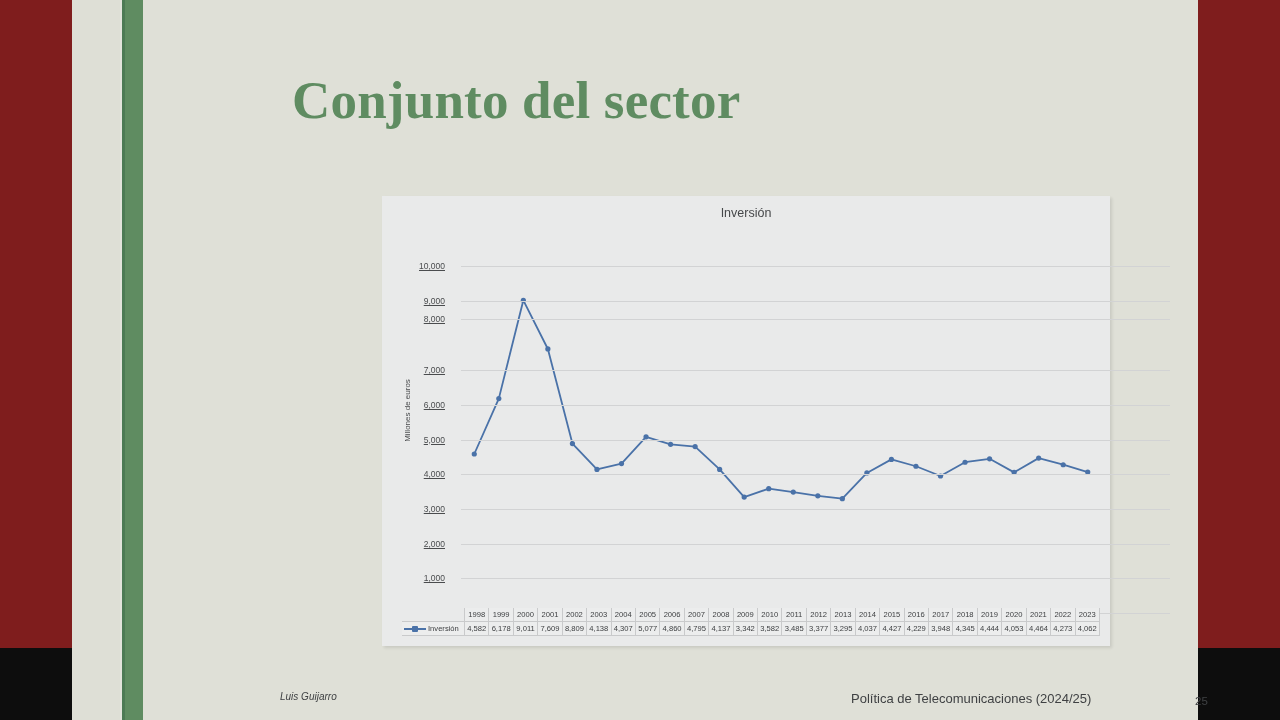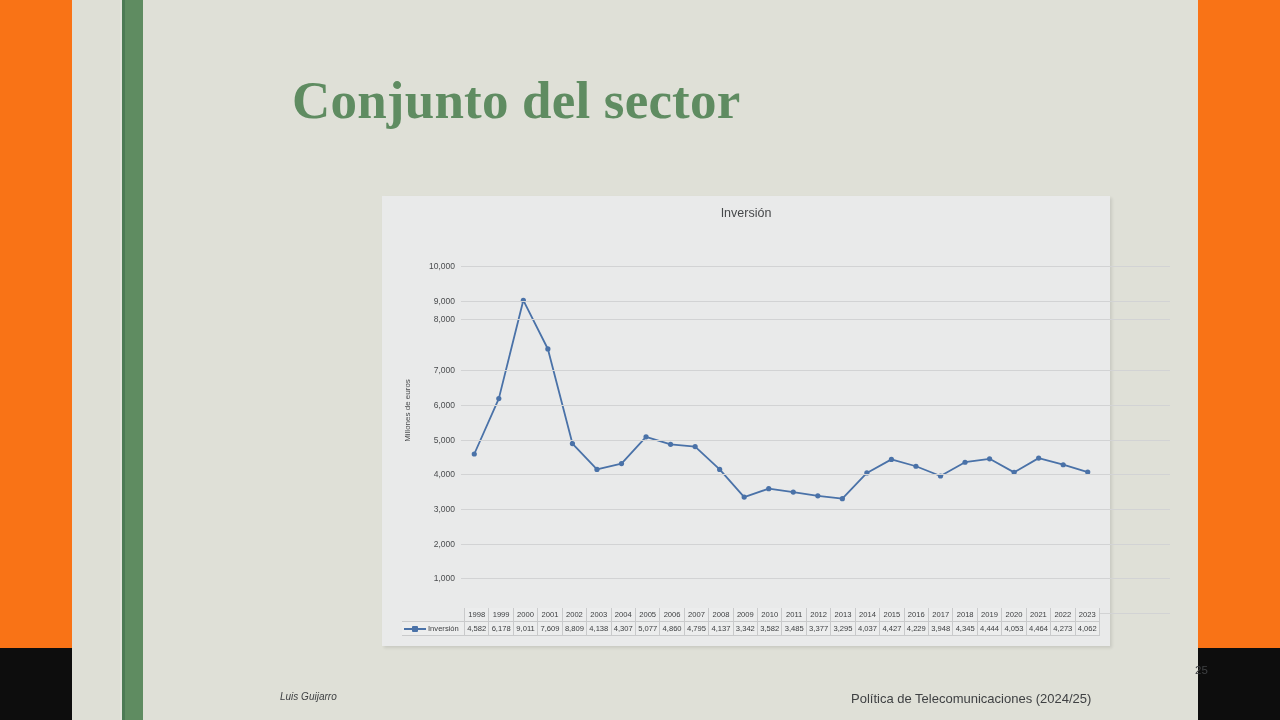--- a/index.html
+++ b/index.html
@@ -10,21 +10,21 @@
   body {
     width: 1280px;
     height: 720px;
     overflow: hidden;
     font-family: "Liberation Sans", sans-serif;
   }
   .stage {
     position: relative;
     width: 1280px;
     height: 648px;
-    background: #f97316;
+    background: #7f1d1d;
   }
   
   .slide {
     position: absolute;
     left: 72px;
     top: 0;
     width: 1126px;
     height: 720px;
     background: #dedfd6;
   }
@@ -128,25 +128,26 @@
   .gridline {
     position: absolute;
     left: 0;
     width: 100%;
     height: 1px;
     background: #d2d3d4;
   }
   .ytick {
     position: absolute;
     right: 100%;
-    margin-right: 6px;
+    margin-right: 16px;
     transform: translateY(-50%);
     font-size: 8.5px;
     color: #4a4c4e;
     white-space: nowrap;
+    text-decoration: underline;
   }
   .plot svg {
     position: absolute;
     left: 0; top: 0;
     width: 100%;
     height: 100%;
     overflow: visible;
   }
 
   
@@ -229,21 +230,21 @@
   .footer-course {
     position: absolute;
     left: 708px;
     top: 691px;
     font-size: 13px;
     color: #3f4143;
   }
   .footer-page {
     position: absolute;
     left: 1052px;
-    top: 664px;
+    top: 695px;
     font-size: 11.5px;
     color: #3f4143;
   }
 </style>
 </head>
 <body>
 
 <div class="stage">
   <div class="slide">
 

